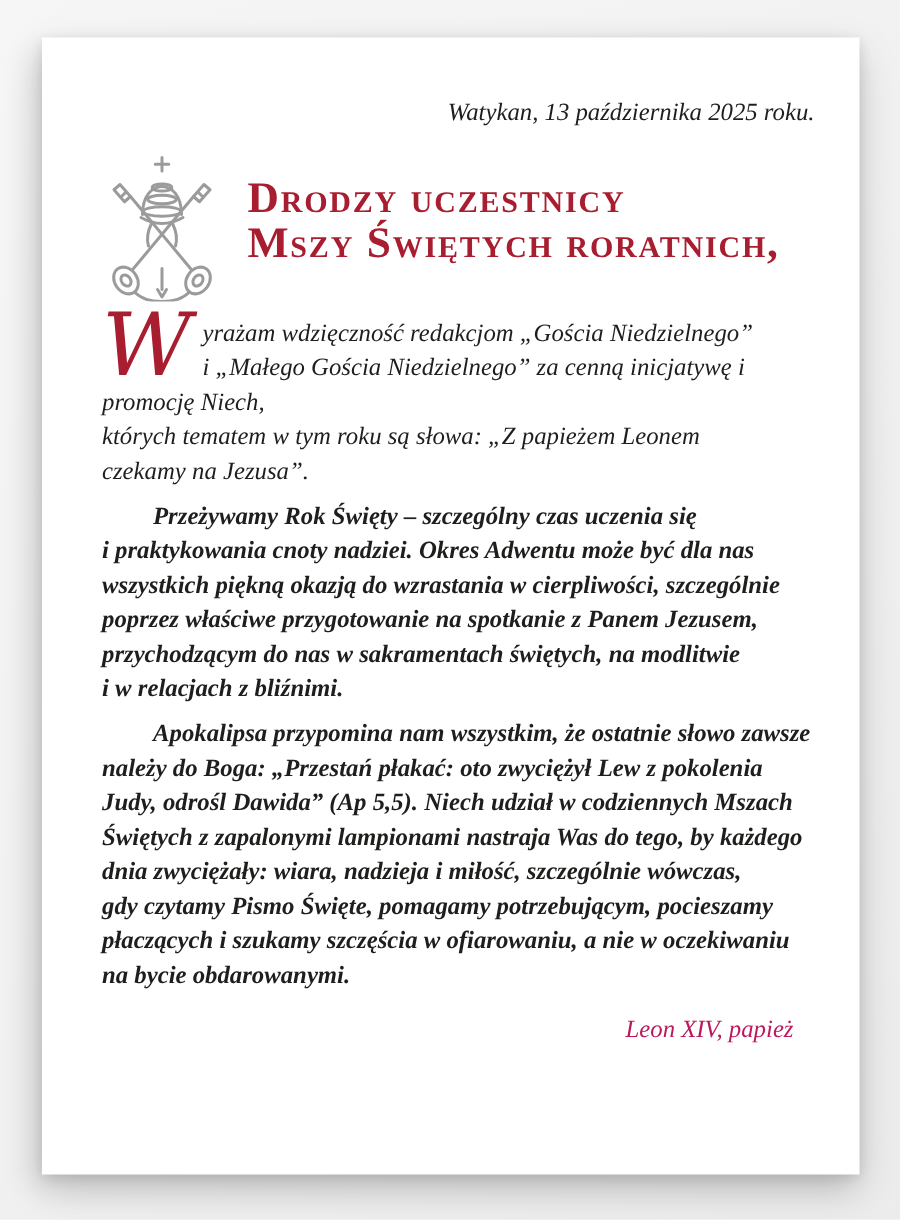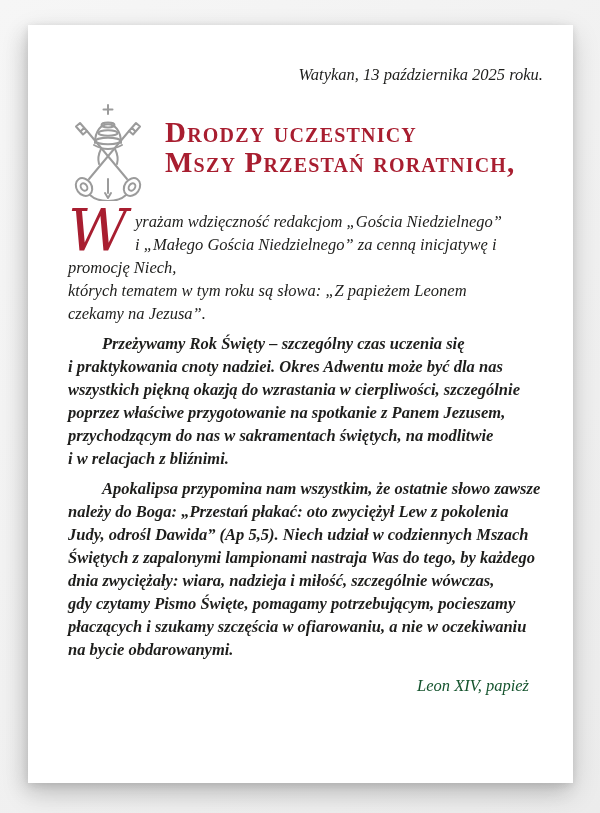--- a/index.html
+++ b/index.html
@@ -37,21 +37,21 @@
   .para { margin:0 0 7px 0; white-space:pre-line; }
   .para.indent { text-indent:34px;font-weight:bold; }
   .dropcap {
     float:left; height:44px; width:60px;
     font-family:"DejaVu Serif", serif; font-style:italic;
     font-size:58px; line-height:52px; color:#a81e30;
     margin:-6px 7px 0 0;
   }
   .signature {
     margin-top:13px; text-align:right; padding-right:20px;
-    font-style:italic; font-size:16.5px; color:#14532d;
+    font-style:italic; font-size:16.5px; color:#be185d;
     white-space:pre-line;
   }
   .emblem svg { width:100%; height:100%; }
 </style>
 </head>
 <body>
 
 <div class="stage">
   <div class="card">
 
@@ -81,21 +81,21 @@
         <ellipse cx="70" cy="84" rx="7.5" ry="9.5" transform="rotate(35 70 84)"></ellipse>
         <ellipse cx="70" cy="84" rx="3" ry="4" transform="rotate(35 70 84)"></ellipse>
 
         <path d="M28 92 C36 100 56 100 64 92"></path>
         <path d="M46 76 v14 m-3 0 l3 5 3 -5"></path>
       </svg>
     </div>
 
     <div class="heading">
       <div>Drodzy uczestnicy</div>
-      <div>Mszy Przestań roratnich,</div>
+      <div>Mszy Świętych roratnich,</div>
     </div>
 
     <div class="bodytext">
       <p class="para"><span class="dropcap">W</span><span>yrażam wdzięczność redakcjom „Gościa Niedzielnego”
 i „Małego Gościa Niedzielnego” za cenną inicjatywę i promocję Niech,
 których tematem w tym roku są słowa: „Z papieżem Leonem
 czekamy na Jezusa”.</span></p>
       <p class="para indent">Przeżywamy Rok Święty – szczególny czas uczenia się
 i praktykowania cnoty nadziei. Okres Adwentu może być dla nas
 wszystkich piękną okazją do wzrastania w cierpliwości, szczególnie

